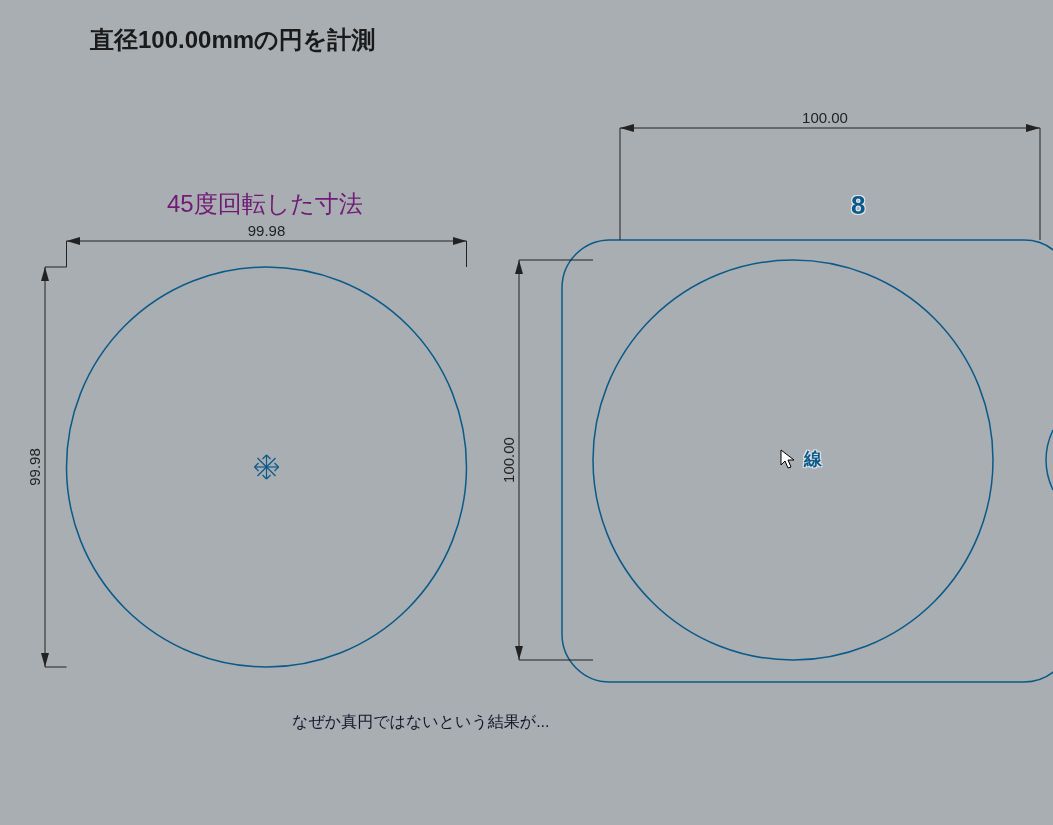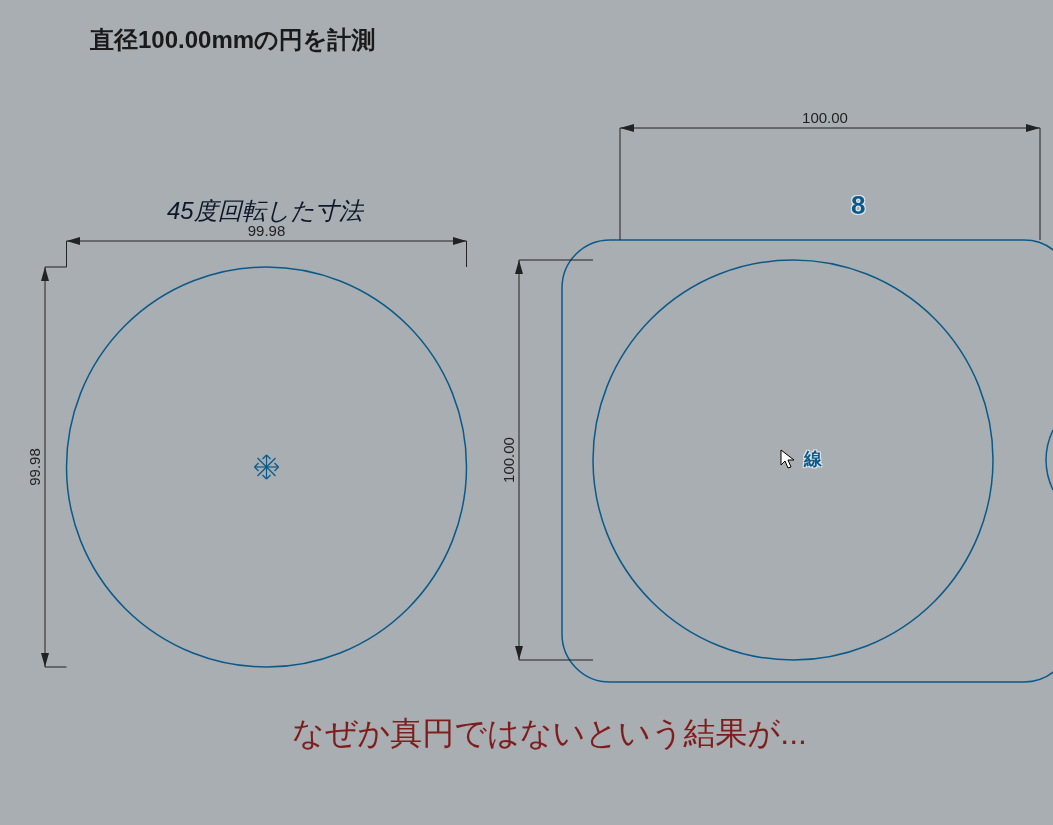--- a/index.html
+++ b/index.html
@@ -15,31 +15,30 @@
       position: absolute;
       left: 90px;
       top: 24px;
       font-size: 24px;
       color: #1a1a1a;
       font-weight: bold;
     }
     .subtitle-left {
       position: absolute;
       left: 167px;
-      top: 195px;
+      top: 188px;
       font-size: 24px;
-      color: #0f172a;
-      font-style: italic;
+      color: #701a75;
     }
     .footer {
       position: absolute;
       left: 292px;
       top: 712px;
-      font-size: 32px;
-      color: #7f1d1d;
+      font-size: 16px;
+      color: #0f172a;
     }
     svg.overlay {
       position: absolute;
       left: 0;
       top: 0;
       width: 1053px;
       height: 825px;
     }
     .dim-text {
       font-size: 15px;

